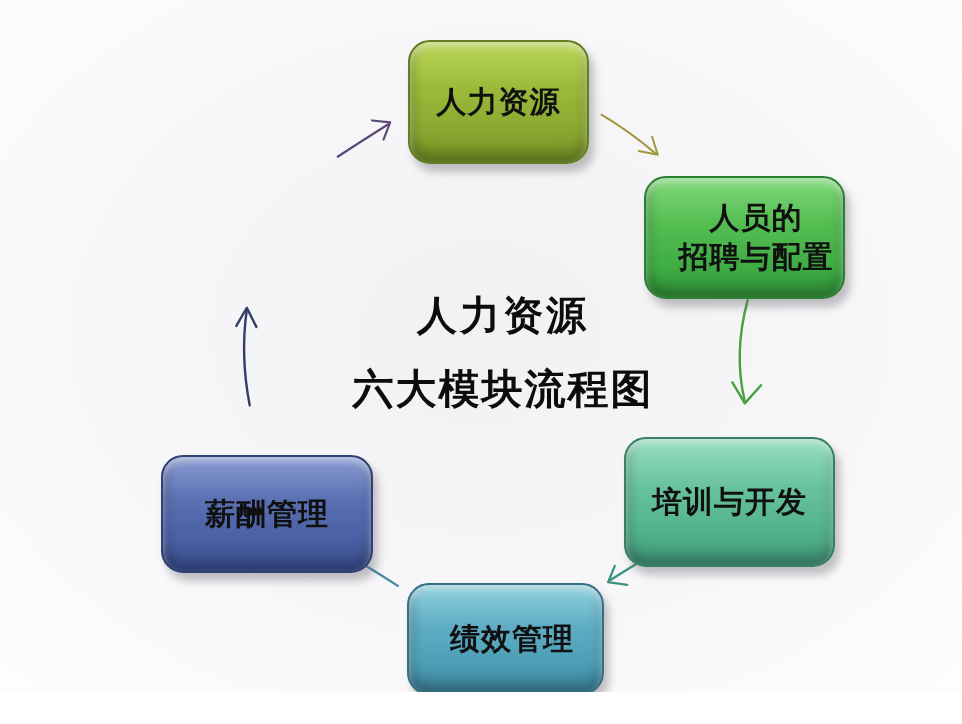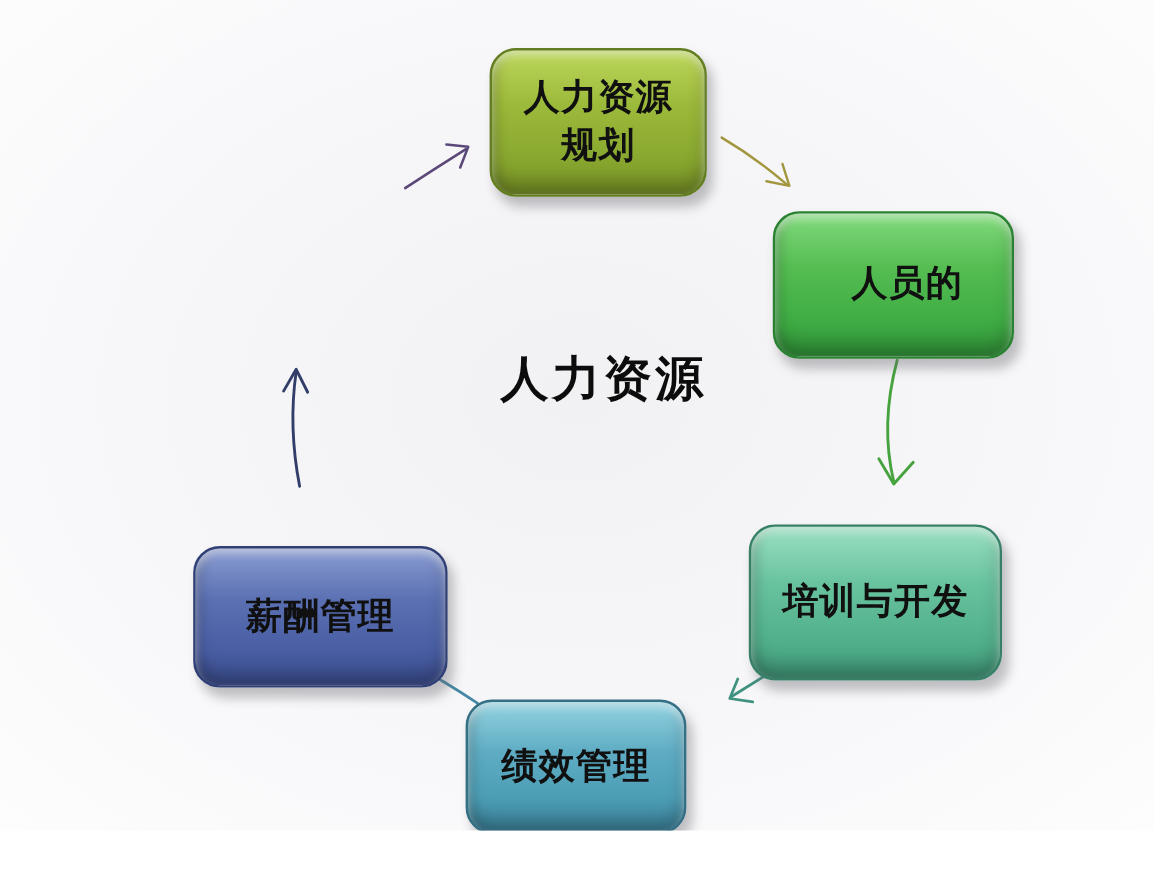--- a/index.html
+++ b/index.html
@@ -68,23 +68,24 @@
     border: 2px solid #2b8132;
     padding-left: 23px;
   }
   .node-training {
     left: 624px; top: 437px; width: 207px; height: 126px;
     background: linear-gradient(180deg, #9adfc0 0%, #68c29e 38%, #53b28d 72%, #429c7c 100%);
     border: 2px solid #377f67;
     text-align: center;
   }
   .node-performance {
-    left: 388px; top: 583px; width: 180px; height: 108px;
+    left: 407px; top: 583px; width: 180px; height: 108px;
     background: linear-gradient(180deg, #93d2e0 0%, #5fadc4 38%, #4d9fb6 72%, #3e87a0 100%);
     border: 2px solid #346f84;
+    padding-left: 13px;
   }
   .node-compensation {
     left: 161px; top: 455px; width: 208px; height: 114px;
     background: linear-gradient(180deg, #8a9cd1 0%, #5a70b2 38%, #4a5fa4 72%, #3c4f92 100%);
     border: 2px solid #303f74;
   }
   .node-labor {
     left: 178px; top: 175px; width: 176px; height: 119px;
     background: linear-gradient(180deg, #b78fd6 0%, #9465bf 38%, #8351af 72%, #6d3f96 100%);
     border: 2px solid #553078;
@@ -137,27 +138,27 @@
     </g>
     <g>
       <path class="a-comp-labor" d="M239,424 Q229,372 236,324"></path>
       <path class="a-comp-labor" d="M225,341 L236,322 L246,342"></path>
     </g>
   </svg>
 
   <div class="node node-planning">
     <div class="lines">
       <span>人力资源</span>
-      <span>规划</span>
     </div>
   </div>
 
   <div class="node node-recruitment">
     <div class="lines">
       <span>人员的</span>
+      <span>招聘与配置</span>
     </div>
   </div>
 
   <div class="node node-training">
     <div class="lines">
       <span>培训与开发</span>
 
     </div>
   </div>
 
@@ -171,15 +172,16 @@
   <div class="node node-compensation">
     <div class="lines">
       <span>薪酬管理</span>
 
     </div>
   </div>
 
 
   <div class="diagram-title">
     <div class="t1">人力资源</div>
+    <div class="t2">六大模块流程图</div>
   </div>
 
 </div>
 
 </body></html>

